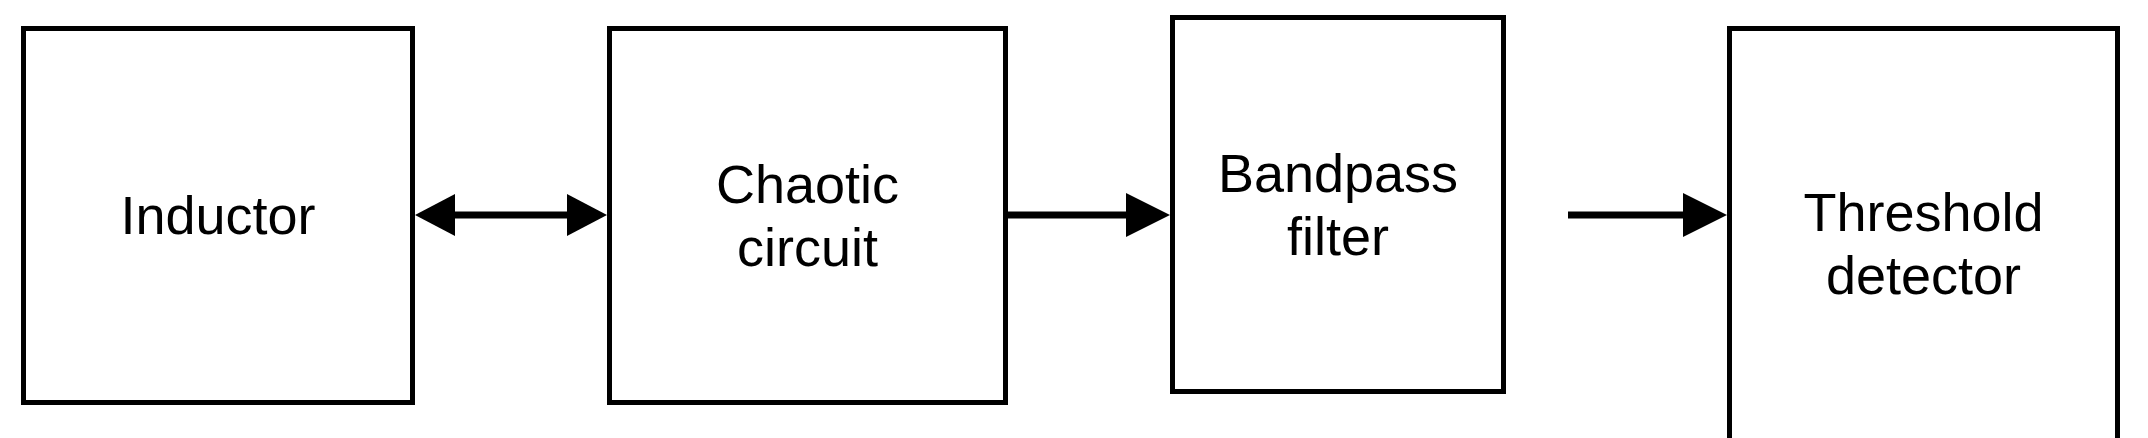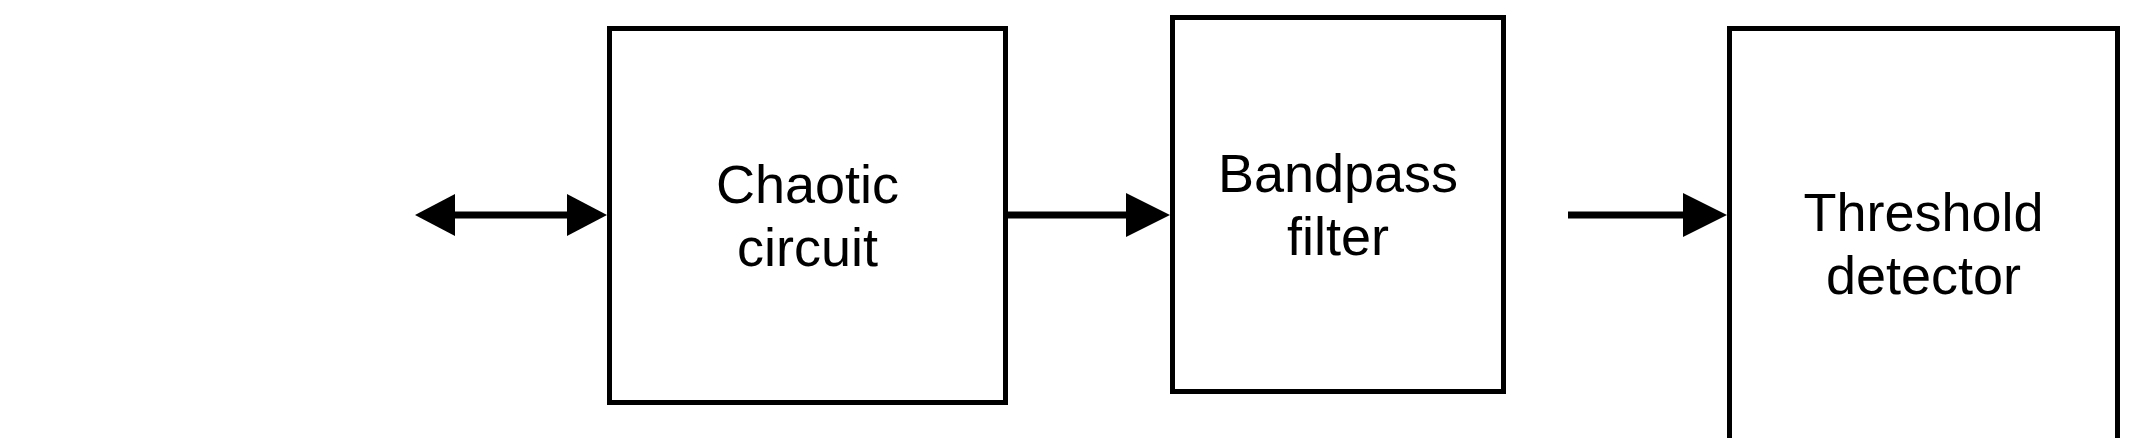--- a/index.html
+++ b/index.html
@@ -42,20 +42,23 @@
     width: 100%;
     height: 100%;
     overflow: visible;
   }
 </style>
 </head>
 <body>
 
 <div id="canvas">
 
+  <div class="node" style="left: 21px; top: 26px; width: 394px; height: 379px;">
+    <span class="node-label">Inductor</span>
+  </div>
 
   <div class="node" style="left: 607px; top: 26px; width: 401px; height: 379px; justify-content: center;">
     <span class="node-label">Chaotic
 circuit</span>
   </div>
 
   <div class="node" style="left: 1170px; top: 15px; width: 336px; height: 379px;">
     <span class="node-label">Bandpass
 filter</span>
   </div>

